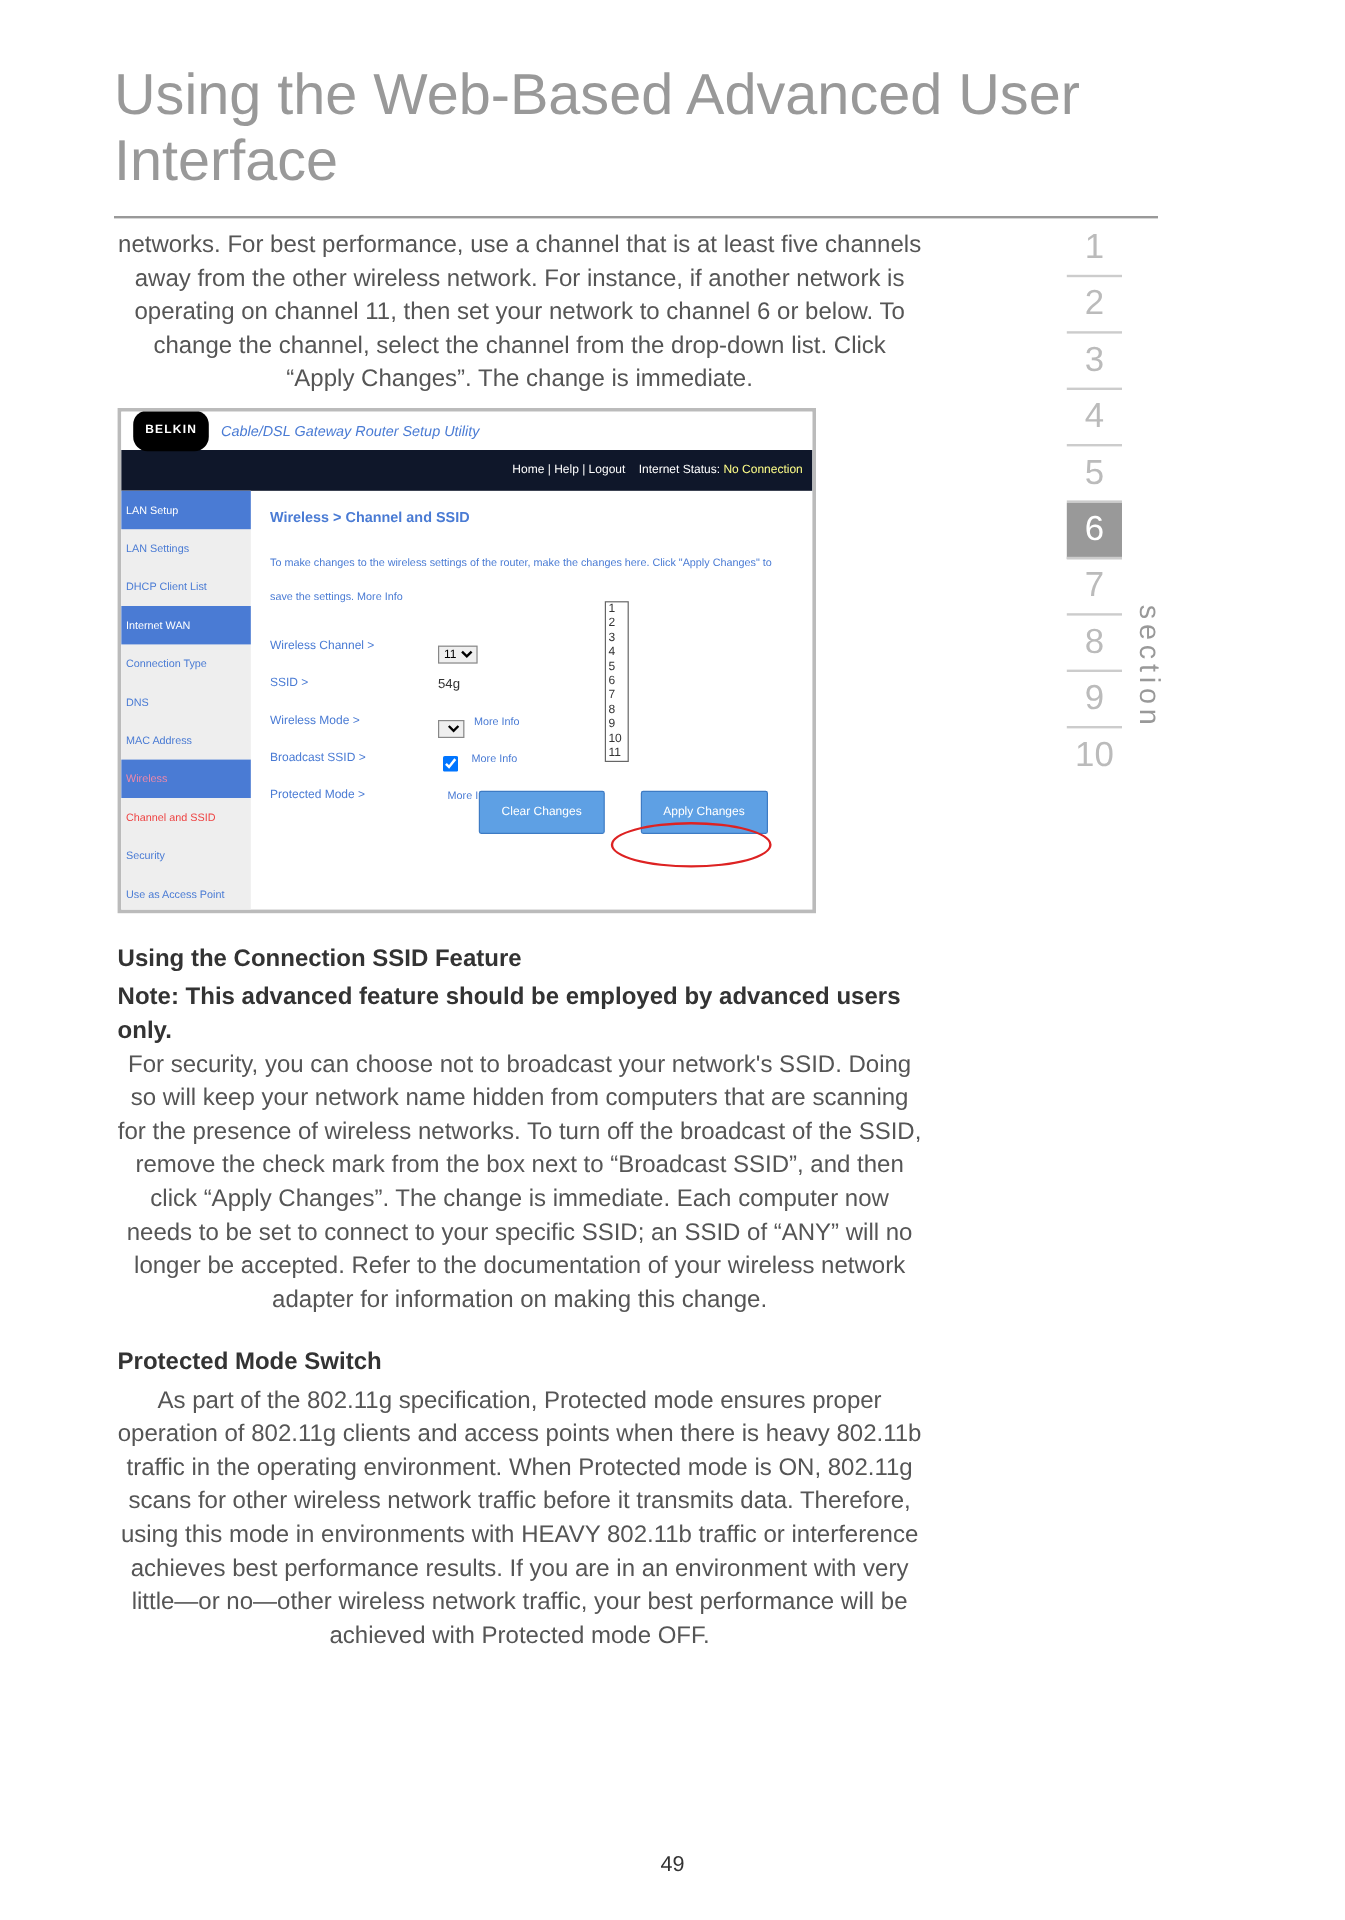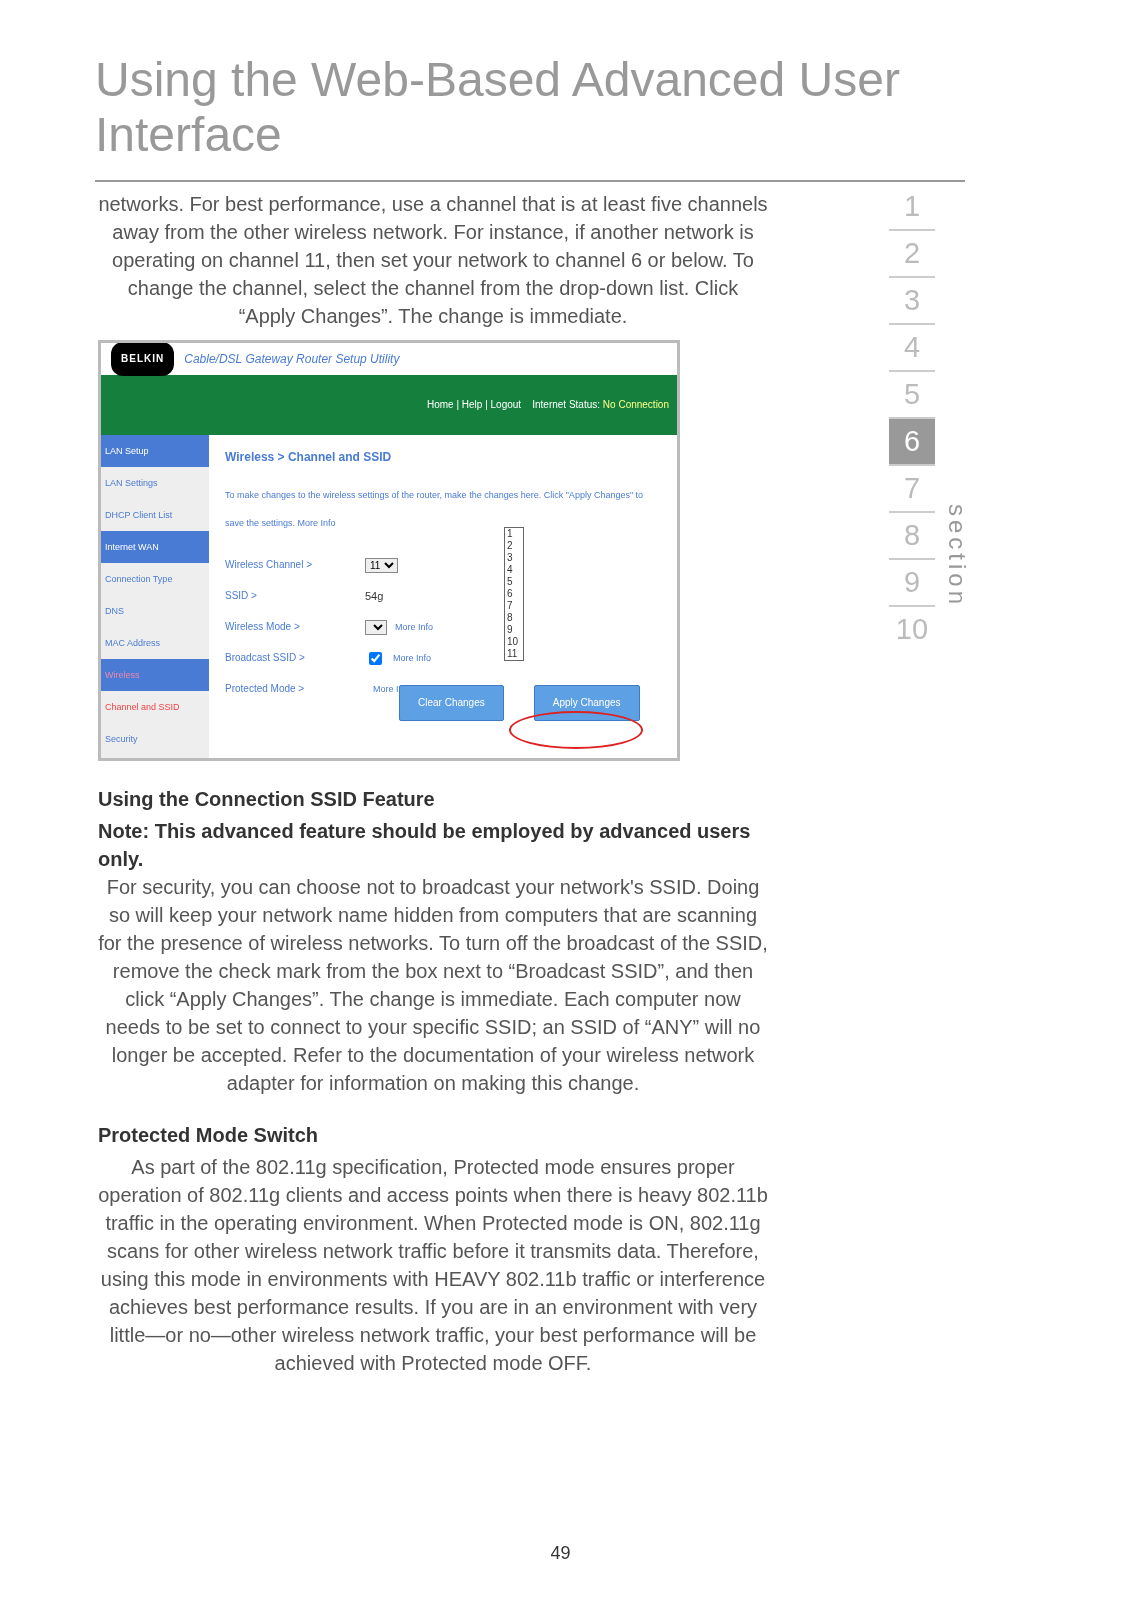--- a/index.html
+++ b/index.html
@@ -58,46 +58,46 @@
   color:#fff;
   font-weight:700;
   font-size:10px;
   border-radius:12px;
   padding:3px 10px;
   margin:0 10px;
   letter-spacing:1px;
 }
 .router .hdrtxt{color:#4a7bd4;font-style:italic;font-size:12px;}
 .router .bluebar{
-  background:#15803d;
+  background:#0f172a;
   color:#fff;
   font-size:10px;
   text-align:right;
-  padding:16px 8px;
+  padding:3px 8px;
 }
 .router .bluebar .red{color:#ff8;}
 .router .body{display:flex;height:360px;}
 .router .nav{
   width:108px;
   background:#eee;
   font-size:9px;
   color:#4a7bd4;
 }
 .router .nav div{padding:2px 4px;}
 .router .nav .cat{background:#4a7bd4;color:#fff;}
 .router .nav .hl{color:#e8a;background:#4a7bd4;}
 .router .nav .hl2{color:#e44;}
 .router .main{
   flex:1;
   padding:8px 16px;
   position:relative;
 }
 .router .main .crumb{color:#4a7bd4;font-weight:700;font-size:12px;margin-bottom:10px;}
 .router .main .helptxt{color:#4a7bd4;font-size:9px;margin-bottom:14px;}
-.router .row{display:flex;align-items:center;margin:3px 0;}
+.router .row{display:flex;align-items:flex-end;margin:3px 0;}
 .router .row .lbl{color:#4a7bd4;font-size:10px;width:140px;}
 .router .row .info{color:#4a7bd4;font-size:9px;margin-left:8px;}
 .router select,.router input{font-size:10px;border:1px solid #888;}
 .router .dropdown{
   position:absolute;
   left:295px;top:92px;
   background:#fff;border:1px solid #666;
   font-size:10px;
   width:18px;
 }

